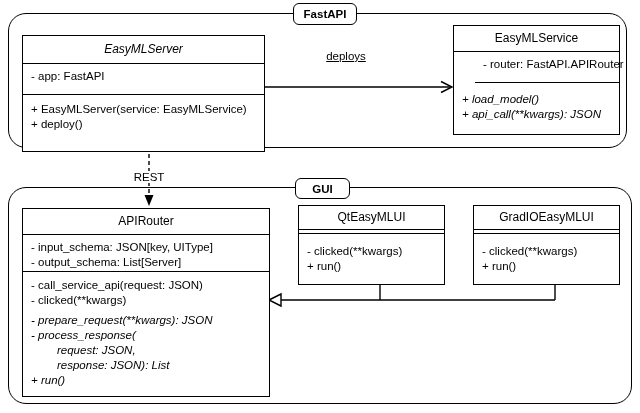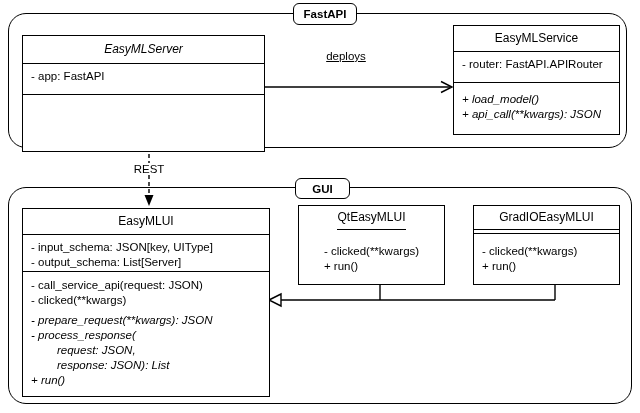--- a/index.html
+++ b/index.html
@@ -65,60 +65,64 @@
   <div class="package" style="left:8px;top:13px;width:617px;height:133px;"></div>
   <div class="pkg-tab" style="left:293px;top:3px;width:62px;height:20px;">
     <span>FastAPI</span>
   </div>
 
   <div class="uml-class" style="left:22px;top:23px;width:241px;height:115px;margin-top:12px;">
     <div class="cls-title abstract" style="height:27px;">EasyMLServer</div>
     <div class="cls-attrs" style="height:31px;">
       <div class="member">- app: FastAPI</div>
     </div>
+    <div class="cls-methods">
+      <div class="member">+ EasyMLServer(service: EasyMLService)</div>
+      <div class="member">+ deploy()</div>
+    </div>
   </div>
 
   <div class="uml-class" style="left:453px;top:25px;width:165px;height:108px;">
     <div class="cls-title" style="height:25px;">EasyMLService</div>
-    <div class="cls-attrs" style="height:31px;">
+    <div class="cls-attrs" style="height:31px;margin-left:21px;">
       <div class="member">- router: FastAPI.APIRouter</div>
     </div>
     <div class="cls-methods" style="padding-top:9px;">
       <div class="member it">+ load_model()</div>
       <div class="member it">+ api_call(**kwargs): JSON</div>
     </div>
   </div>
 
   <div class="float-label" style="left:306px;top:50px;width:80px;background:transparent;text-decoration:underline;">deploys</div>
 
-  <div class="float-label" style="left:128px;top:163px;width:42px;">REST</div>
+  <div class="float-label" style="left:128px;top:171px;width:42px;">REST</div>
 
   <div class="package" style="left:8px;top:187px;width:622px;height:215px;"></div>
   <div class="pkg-tab" style="left:295px;top:178px;width:53px;height:19px;">
     <span>GUI</span>
   </div>
 
   <div class="uml-class" style="left:22px;top:208px;width:246px;height:187px;">
-    <div class="cls-title" style="height:25px;">EasyMLUI</div>
+    <div class="cls-title" style="height:25px;">APIRouter</div>
     <div class="cls-attrs" style="height:37px;">
       <div class="member">- input_schema: JSON[key, UIType]</div>
       <div class="member">- output_schema: List[Server]</div>
     </div>
     <div class="cls-methods" style="padding-top:6px;">
       <div class="member">- call_service_api(request: JSON)</div>
       <div class="member">- clicked(**kwargs)</div>
       <div class="member it gap">- prepare_request(**kwargs): JSON</div>
       <div class="member it">- process_response(</div>
       <div class="member it ind">request: JSON,</div>
       <div class="member it ind">response: JSON): List</div>
       <div class="member it">+ run()</div>
     </div>
   </div>
 
-  <div class="uml-class" style="left:298px;top:205px;width:145px;height:78px;align-items:center;">
+  <div class="uml-class" style="left:298px;top:205px;width:145px;height:78px;">
     <div class="cls-title" style="height:23px;">QtEasyMLUI</div>
     <div class="cls-empty"></div>
     <div class="cls-methods" style="padding-top:10px;">
       <div class="member">- clicked(**kwargs)</div>
       <div class="member">+ run()</div>
     </div>
   </div>
 
   <div class="uml-class" style="left:473px;top:205px;width:145px;height:78px;">
     <div class="cls-title" style="height:23px;">GradIOEasyMLUI</div>

